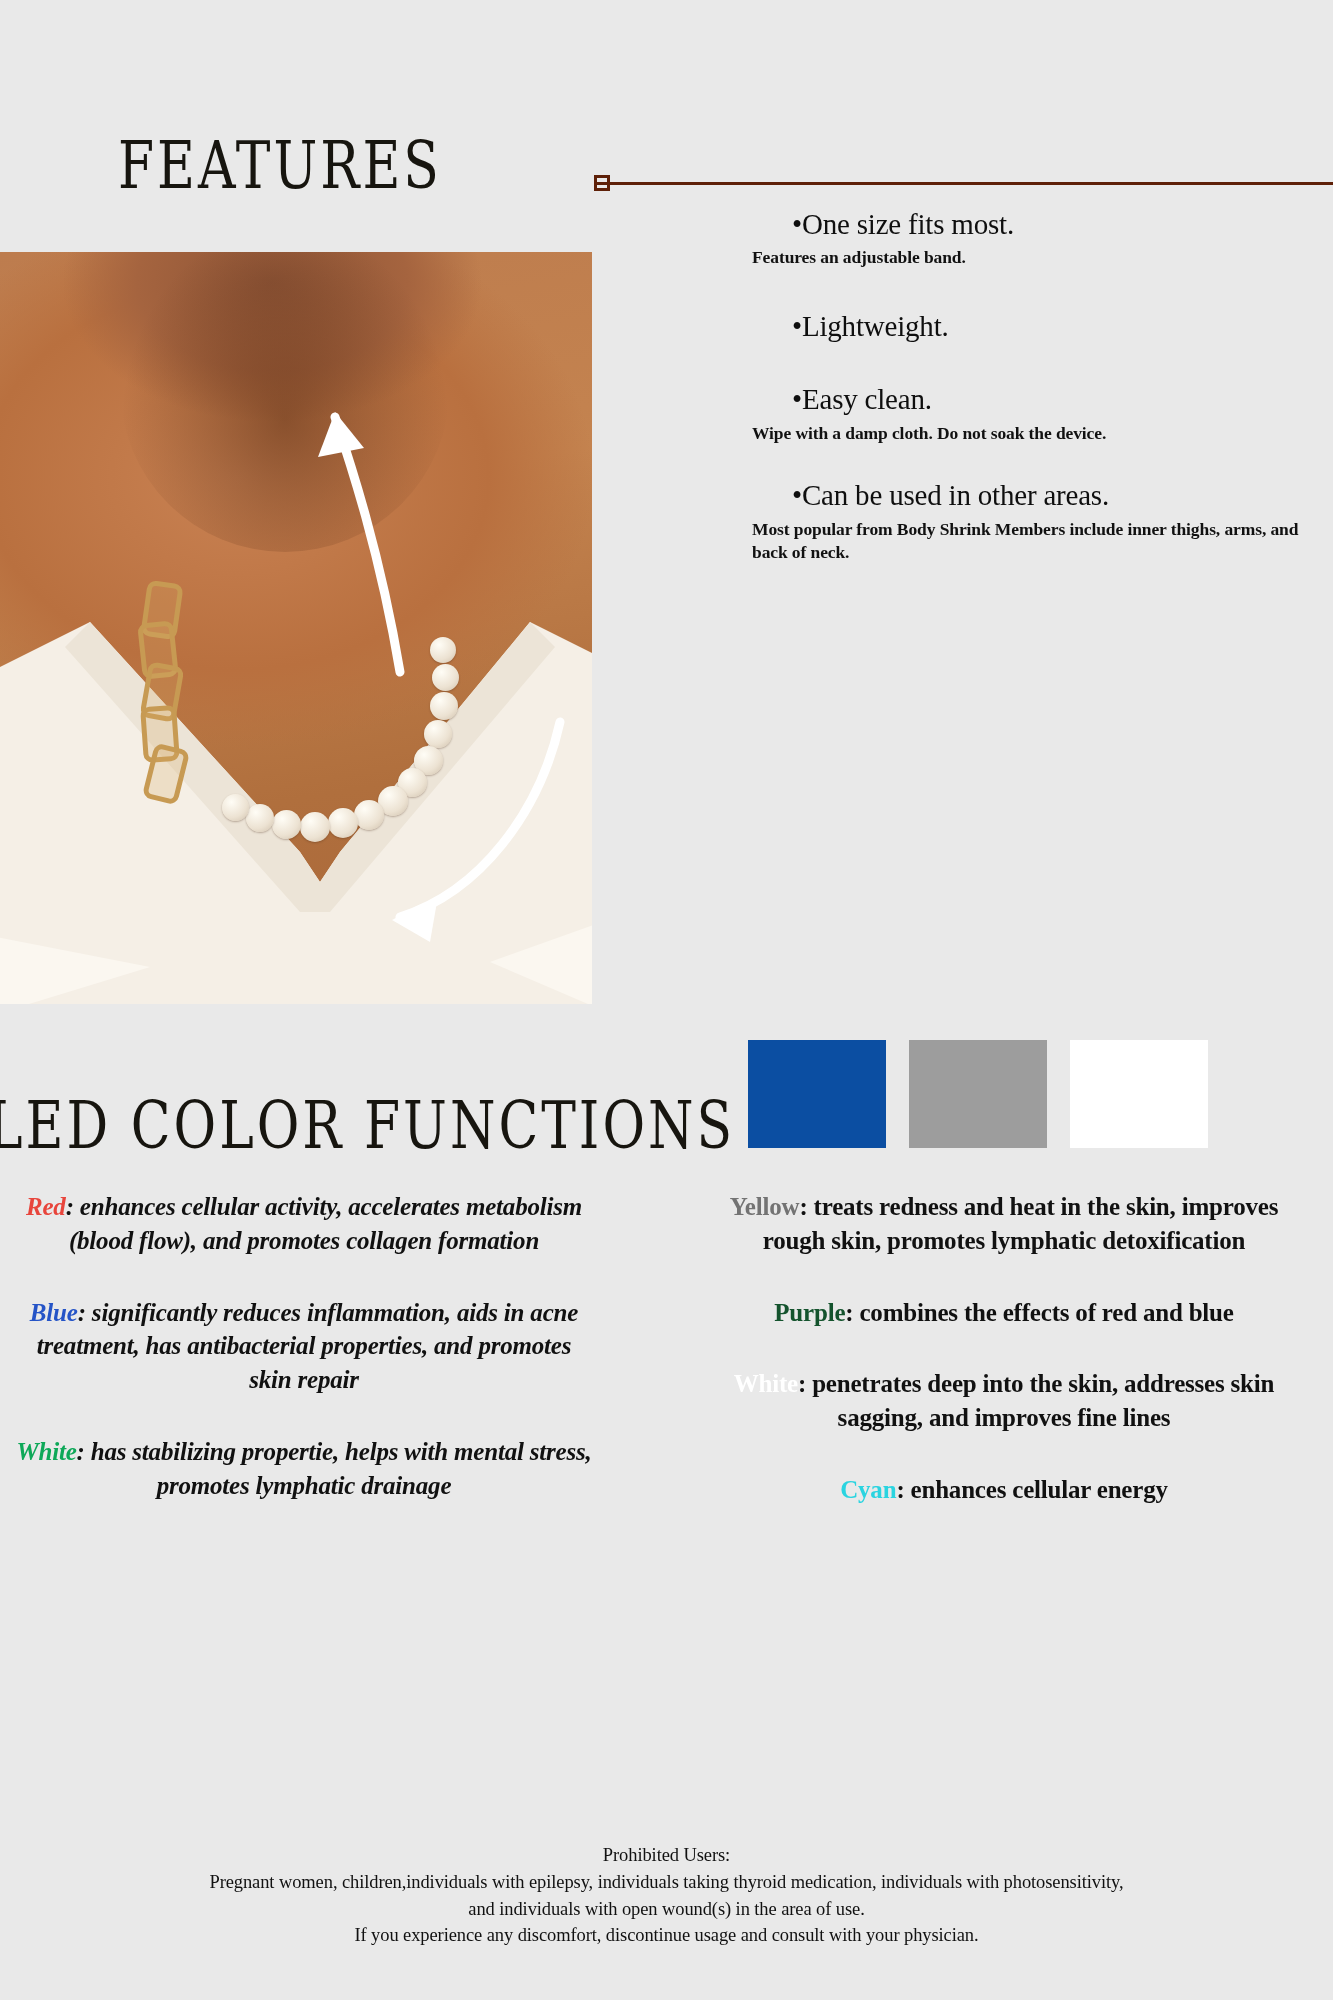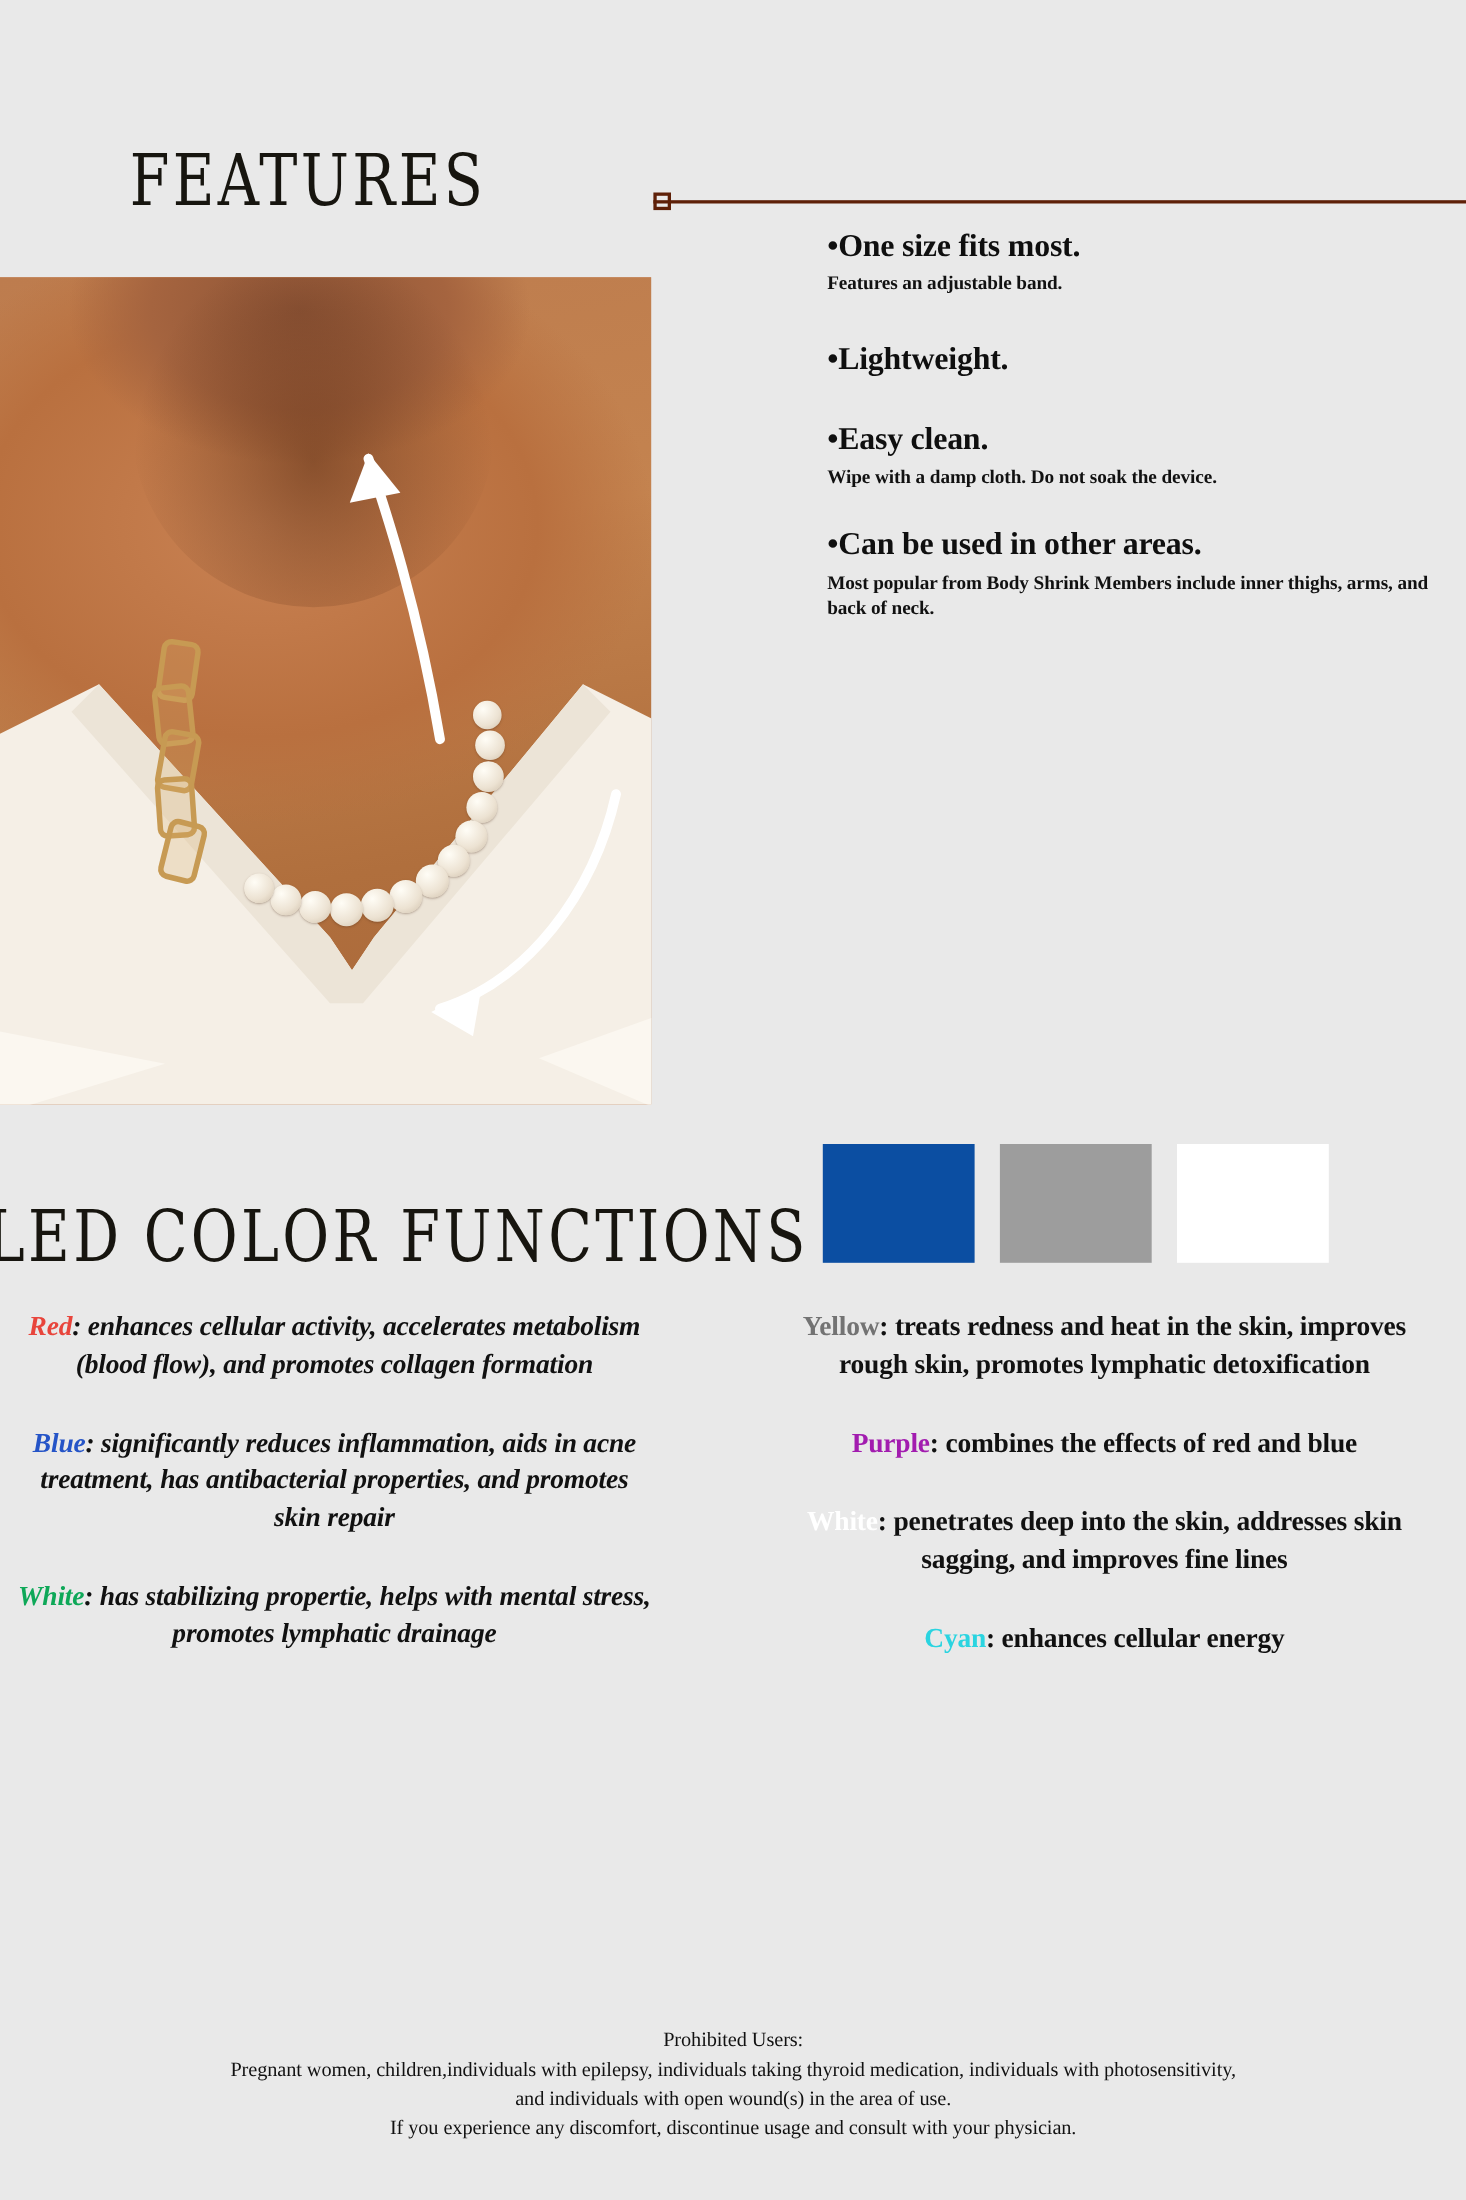--- a/index.html
+++ b/index.html
@@ -115,25 +115,26 @@
   
   .feature-list {
     position: absolute;
     left: 752px;
     top: 208px;
     width: 575px;
   }
   .feature-item { margin-bottom: 22px; }
   .feature-head {
     font-family: "Liberation Serif", serif;
-    font-weight: bold;
+    font-weight: normal;
     font-size: 29px;
     color: #0f0f0f;
     line-height: 1.15;
     letter-spacing: -0.2px;
+    margin-left: 40px;
   }
   .feature-sub {
     font-family: "Liberation Serif", serif;
     font-weight: bold;
     font-size: 17.5px;
     color: #111;
     line-height: 1.35;
     margin-top: 5px;
     letter-spacing: -0.1px;
   }
@@ -305,21 +306,21 @@
   <div class="color-entry">
     <span class="color-name" style="color:#0ea858">White</span><span>: has stabilizing propertie, helps with mental stress, promotes lymphatic drainage</span>
   </div>
 </div>
 
 <div class="col-right">
   <div class="color-entry">
     <span class="color-name" style="color:#737373">Yellow</span><span>: treats redness and heat in the skin, improves rough skin, promotes lymphatic detoxification</span>
   </div>
   <div class="color-entry">
-    <span class="color-name" style="color:#a21caf">Purple</span><span>: combines the effects of red and blue</span>
+    <span class="color-name" style="color:#14532d">Purple</span><span>: combines the effects of red and blue</span>
   </div>
   <div class="color-entry">
     <span class="color-name" style="color:#ffffff">White</span><span>: penetrates deep into the skin, addresses skin sagging, and improves fine lines</span>
   </div>
   <div class="color-entry">
     <span class="color-name" style="color:#2ad4e0">Cyan</span><span>: enhances cellular energy</span>
   </div>
 </div>
 
 <div class="footer">

